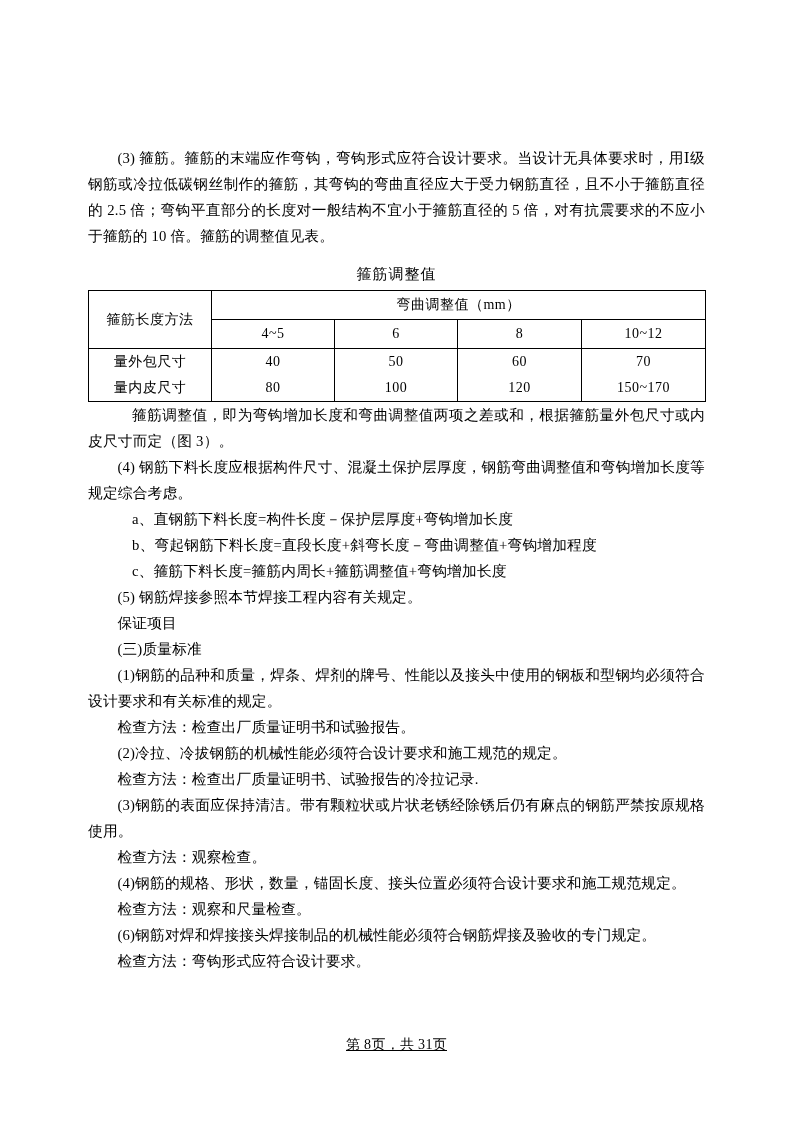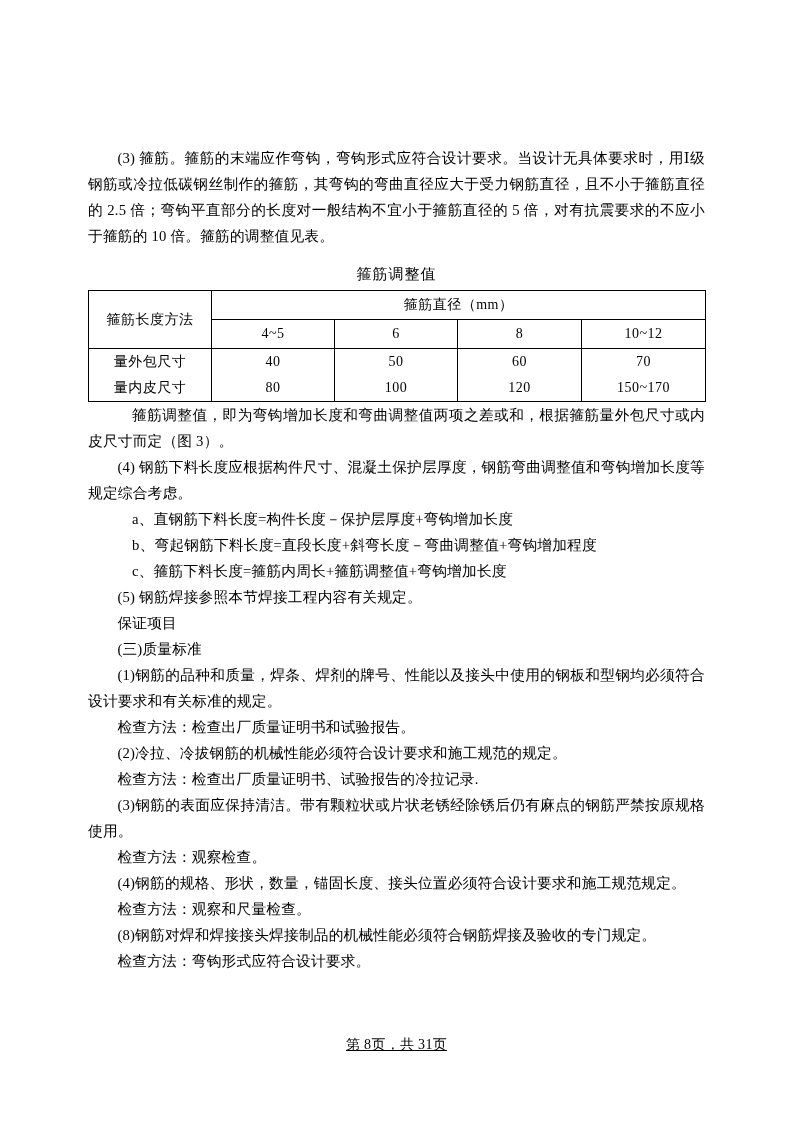--- a/index.html
+++ b/index.html
@@ -104,21 +104,21 @@
       <colgroup>
         <col class="c0">
           <col class="c1">
           <col class="c2">
           <col class="c3">
           <col class="c4">
       </colgroup>
       <tbody>
         <tr>
           <td rowspan="2">箍筋长度方法</td>
-          <td colspan="4">箍筋直径（mm）</td>
+          <td colspan="4">弯曲调整值（mm）</td>
         </tr>
         <tr>
           <td>4~5</td>
           <td>6</td>
           <td>8</td>
           <td>10~12</td>
         </tr>
         <tr>
           <td class="row-label no-bottom">量外包尺寸</td>
           <td class="row-label no-bottom num">40</td>
@@ -161,20 +161,20 @@
     <p class="para indent2 gap-sm">检查方法：检查出厂质量证明书、试验报告的冷拉记录.</p>
 
     <p class="para indent2 gap-sm">(3)钢筋的表面应保持清洁。带有颗粒状或片状老锈经除锈后仍有麻点的钢筋严禁按原规格使用。</p>
 
     <p class="para indent2 gap-sm">检查方法：观察检查。</p>
 
     <p class="para indent2 gap-sm">(4)钢筋的规格、形状，数量，锚固长度、接头位置必须符合设计要求和施工规范规定。</p>
 
     <p class="para indent2 gap-sm">检查方法：观察和尺量检查。</p>
 
-    <p class="para indent2 gap-sm">(8)钢筋对焊和焊接接头焊接制品的机械性能必须符合钢筋焊接及验收的专门规定。</p>
+    <p class="para indent2 gap-sm">(6)钢筋对焊和焊接接头焊接制品的机械性能必须符合钢筋焊接及验收的专门规定。</p>
 
     <p class="para indent2 gap-sm">检查方法：弯钩形式应符合设计要求。</p>
 
   </div>
 
   <div class="footer">第 8页，共 31页</div>
 </div>
 
 </body></html>

